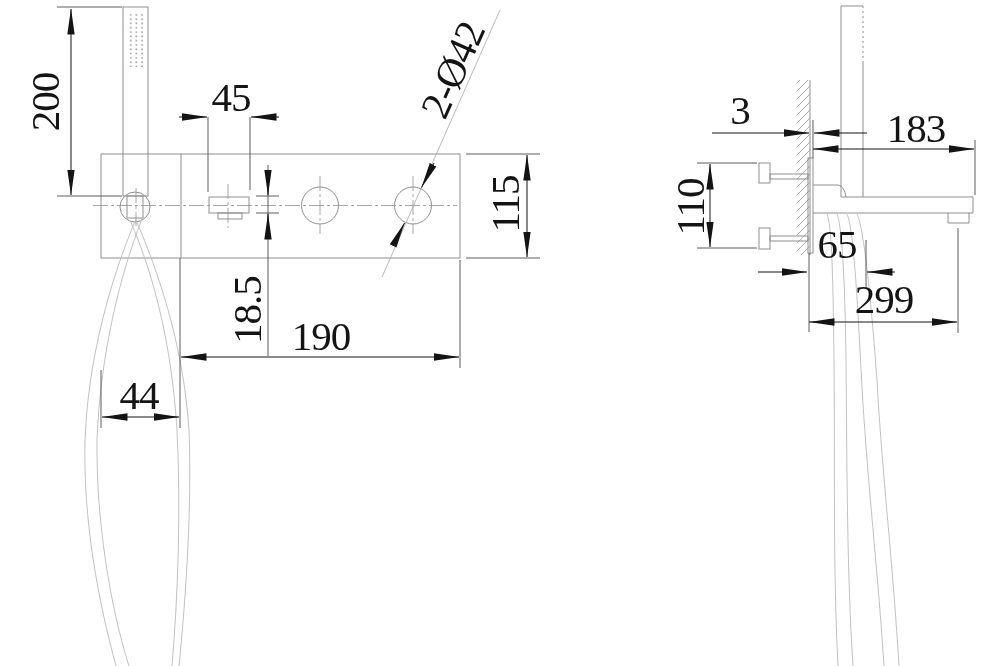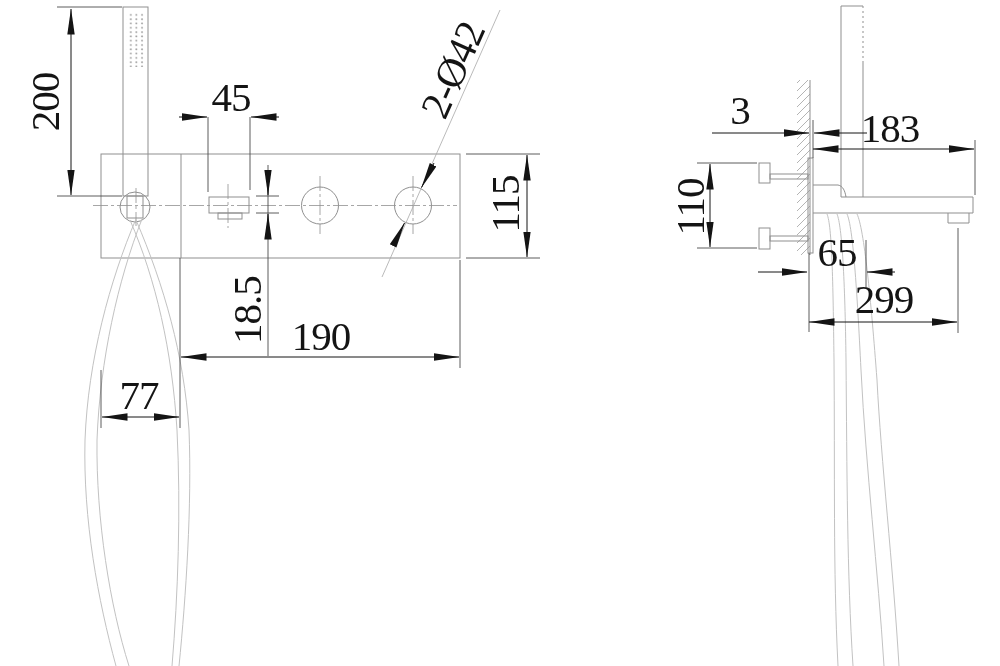--- a/index.html
+++ b/index.html
@@ -130,20 +130,20 @@
     <line x1="393" y1="246" x2="404.5" y2="223" stroke="#141414" stroke-width="1" marker-end="url(#arr)"></line>
   </g>
 </svg>
 
 <div class="dim-label vert" style="left:45px;top:102px;">200</div>
 <div class="dim-label" style="left:231px;top:97px;">45</div>
 <div class="dim-label diag" style="left:453px;top:70px;">2-Ø42</div>
 <div class="dim-label vert" style="left:505px;top:204px;">115</div>
 <div class="dim-label vert" style="left:247px;top:310px;">18.5</div>
 <div class="dim-label" style="left:321px;top:336px;">190</div>
-<div class="dim-label" style="left:139px;top:395px;">77</div>
+<div class="dim-label" style="left:139px;top:395px;">44</div>
 <div class="dim-label" style="left:740px;top:110px;">3</div>
-<div class="dim-label" style="left:890px;top:128px;">183</div>
+<div class="dim-label" style="left:916px;top:128px;">183</div>
 <div class="dim-label vert" style="left:690px;top:207px;">110</div>
-<div class="dim-label" style="left:837px;top:252px;">65</div>
+<div class="dim-label" style="left:837px;top:244px;">65</div>
 <div class="dim-label" style="left:884px;top:299px;">299</div>
 
 </div>
 
 </body></html>

